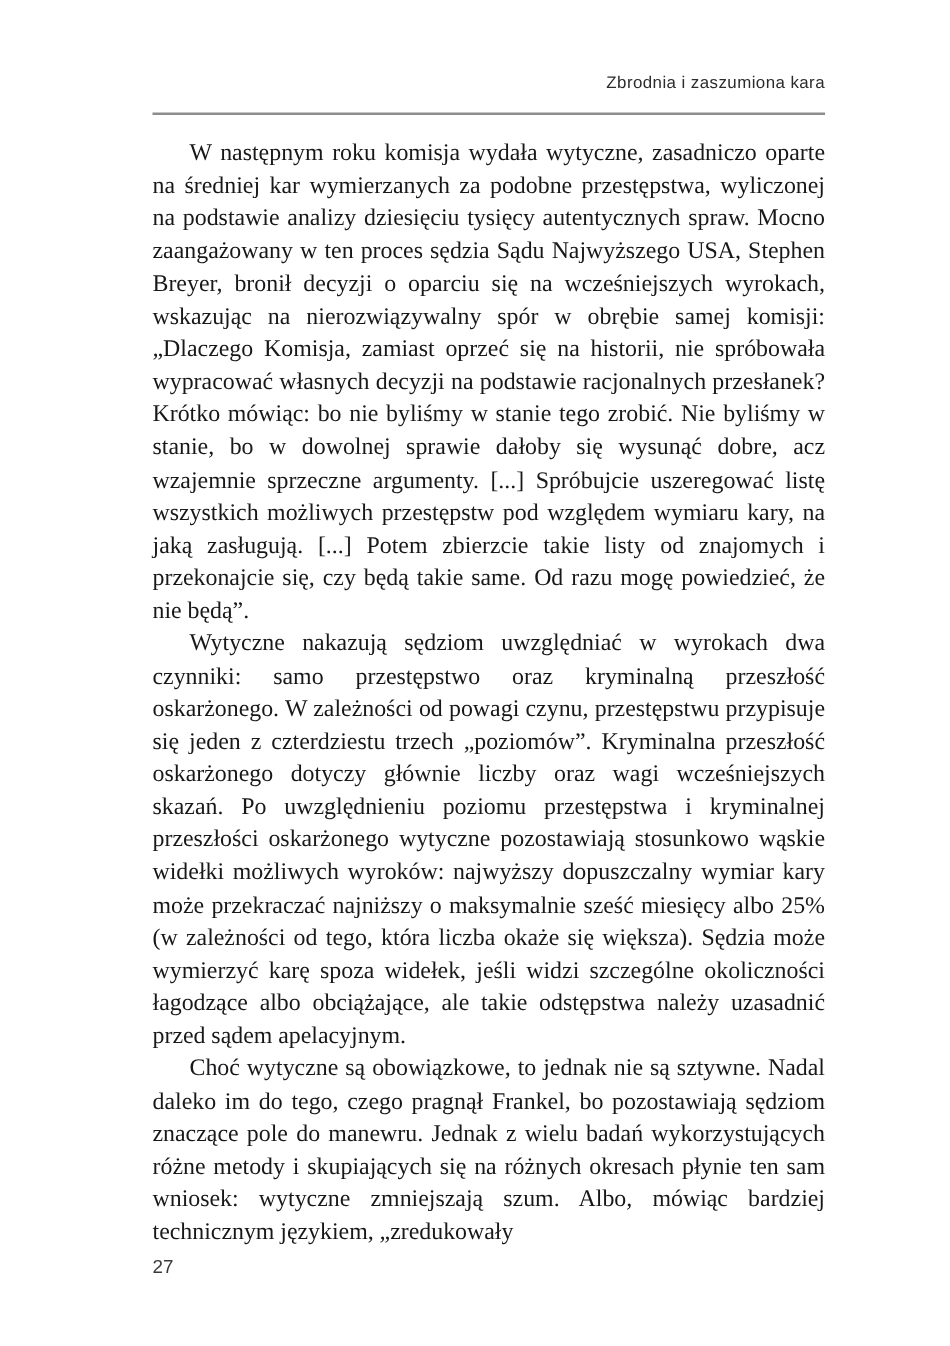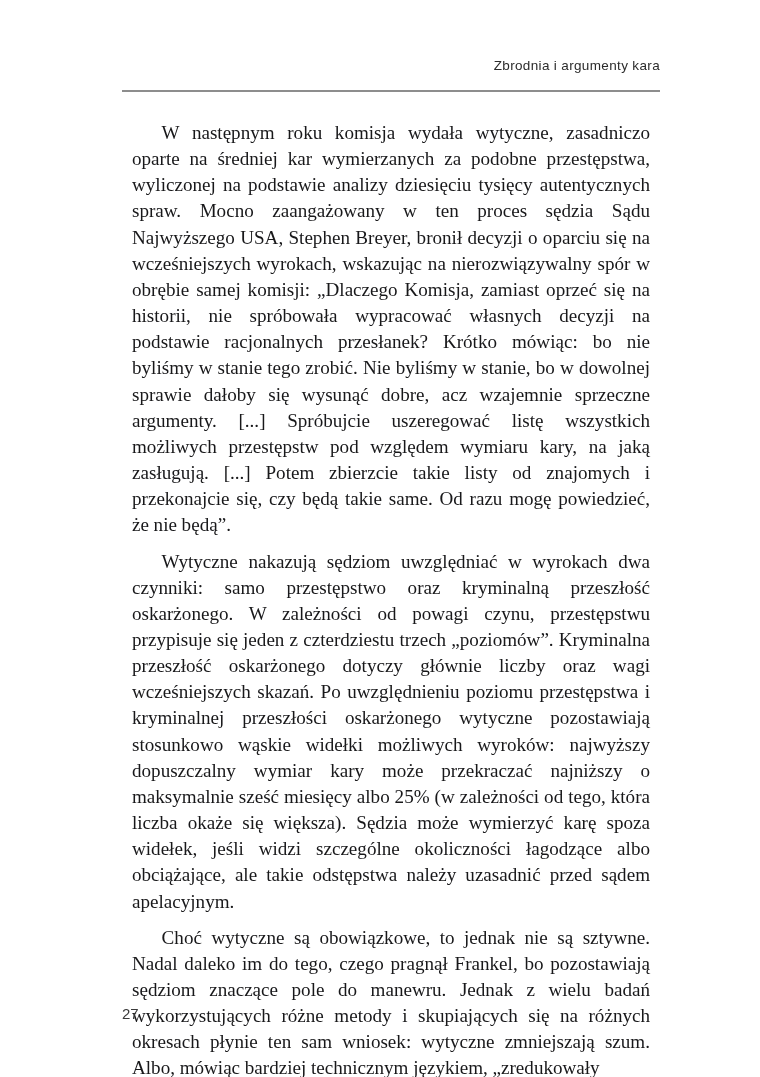--- a/index.html
+++ b/index.html
@@ -50,42 +50,42 @@
     font-size: 19.1px;
     line-height: 26.15px;
     color: #18181a;
     text-align: justify;
     text-justify: inter-word;
     -webkit-hyphens: auto;
     hyphens: auto;
     word-spacing: -0.1px;
   }
   .textblock p {
-    margin: 10px;
+    margin: 0;
     text-indent: 1.55em;
   }
 
   
   .folio {
     position: absolute;
     left: 122px;
     right: 100px;
     top: 1005px;
     text-align: left;
     font-family: "Liberation Sans", sans-serif;
     font-size: 15px;
     color: #3a3a3a;
   }
 </style>
 </head>
 <body>
 
 <div class="page">
 
-  <div class="running-head">Zbrodnia i argumenty kara</div>
+  <div class="running-head">Zbrodnia i zaszumiona kara</div>
 
   <div class="head-rule"></div>
 
   <div class="textblock">
     <p>W następnym roku komisja wydała wytyczne, zasadniczo oparte na średniej kar wymierzanych za podobne przestępstwa, wyliczonej na podstawie analizy dziesięciu tysięcy autentycznych spraw. Mocno zaangażowany w ten proces sędzia Sądu Najwyższego USA, Stephen Breyer, bronił decyzji o oparciu się na wcześniejszych wyrokach, wskazując na nierozwiązywalny spór w obrębie samej komisji: „Dlaczego Komisja, zamiast oprzeć się na historii, nie spróbowała wypracować własnych decyzji na podstawie racjonalnych przesłanek? Krótko mówiąc: bo nie byliśmy w stanie tego zrobić. Nie byliśmy w stanie, bo w dowolnej sprawie dałoby się wysunąć dobre, acz wzajemnie sprzeczne argumenty. [...] Spróbujcie uszeregować listę wszystkich możliwych przestępstw pod względem wymiaru kary, na jaką zasługują. [...] Potem zbierzcie takie listy od znajomych i przekonajcie się, czy będą takie same. Od razu mogę powiedzieć, że nie będą”.</p>
     <p>Wytyczne nakazują sędziom uwzględniać w wyrokach dwa czynniki: samo przestępstwo oraz kryminalną przeszłość oskarżonego. W zależności od powagi czynu, przestępstwu przypisuje się jeden z czterdziestu trzech „poziomów”. Kryminalna przeszłość oskarżonego dotyczy głównie liczby oraz wagi wcześniejszych skazań. Po uwzględnieniu poziomu przestępstwa i kryminalnej przeszłości oskarżonego wytyczne pozostawiają stosunkowo wąskie widełki możliwych wyroków: najwyższy dopuszczalny wymiar kary może przekraczać najniższy o maksymalnie sześć miesięcy albo 25% (w zależności od tego, która liczba okaże się większa). Sędzia może wymierzyć karę spoza widełek, jeśli widzi szczególne okoliczności łagodzące albo obciążające, ale takie odstępstwa należy uzasadnić przed sądem apelacyjnym.</p>
     <p>Choć wytyczne są obowiązkowe, to jednak nie są sztywne. Nadal daleko im do tego, czego pragnął Frankel, bo pozostawiają sędziom znaczące pole do manewru. Jednak z wielu badań wykorzystujących różne metody i skupiających się na różnych okresach płynie ten sam wniosek: wytyczne zmniejszają szum. Albo, mówiąc bardziej technicznym językiem, „zredukowały</p>
   </div>
 
   <div class="folio">27</div>

